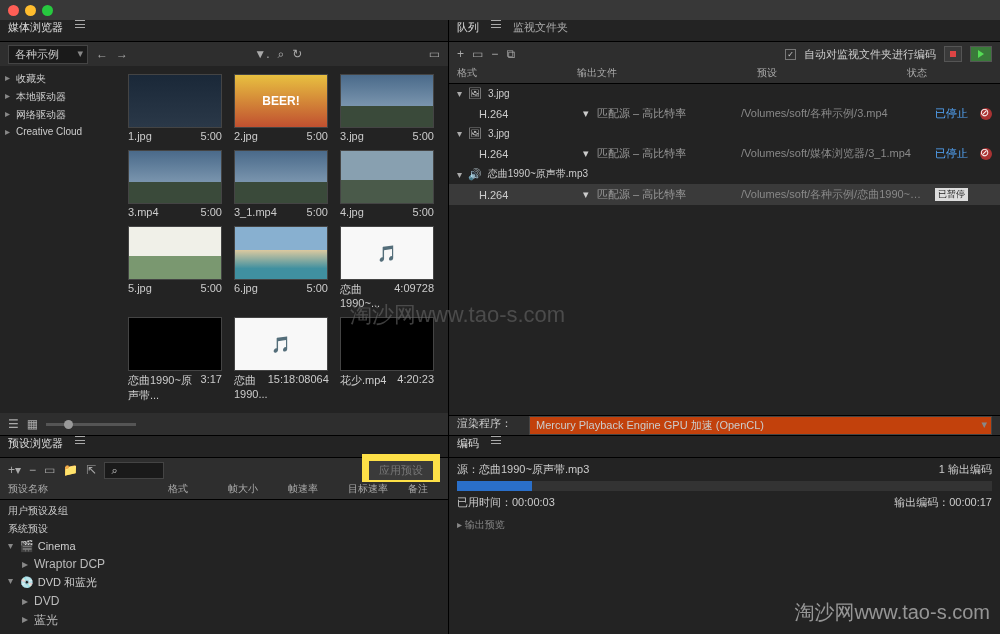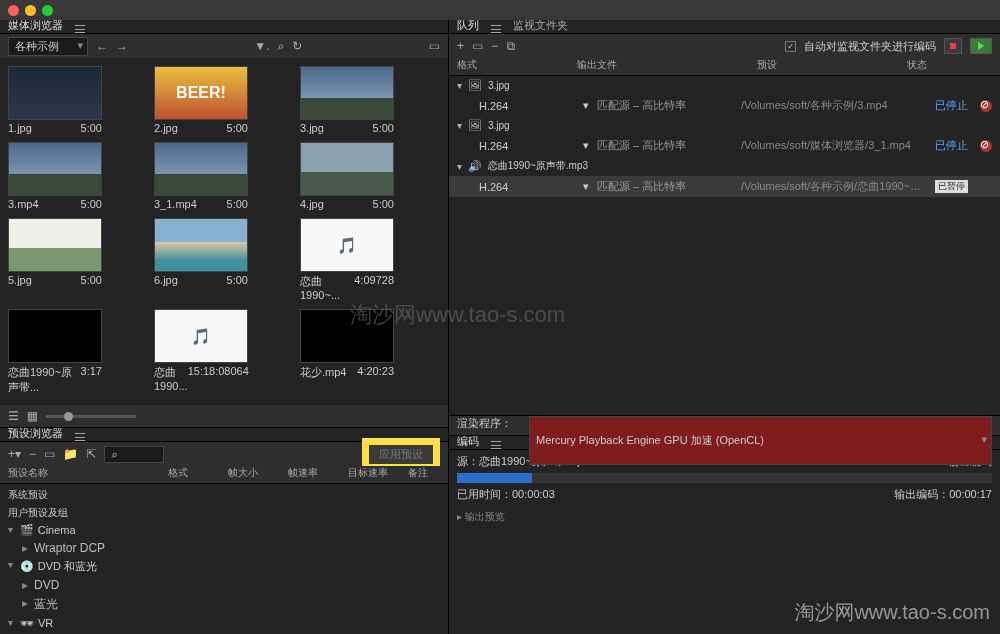--- a/index.html
+++ b/index.html
@@ -3,21 +3,21 @@
 <meta charset="utf-8">
 <style>
 *{margin:0;padding:0;box-sizing:border-box;font-family:-apple-system,"Helvetica Neue",sans-serif;font-size:11px;color:#ccc}
 body{background:#1e1e1e;width:1000px;height:634px;overflow:hidden;position:relative}
 .titlebar{height:20px;background:#383838;display:flex;align-items:center;padding:0 8px;gap:6px}
 .tbtn{width:11px;height:11px;border-radius:50%}
 .close{background:#ff5f56}.min{background:#ffbd2e}.max{background:#27c93f}
 .main{display:flex;height:614px}
 .left{width:449px;border-right:1px solid #000;display:flex;flex-direction:column}
 .right{width:551px;display:flex;flex-direction:column}
-.panel-tabs{height:14px;background:#232323;display:flex;align-items:flex-end;padding:0 8px;gap:12px;border-bottom:1px solid #000}
+.panel-tabs{height:22px;background:#232323;display:flex;align-items:flex-start;padding:0 8px;gap:12px;border-bottom:1px solid #000}
 .tab{color:#aaa;cursor:pointer}
 .tab.active{color:#ddd;font-weight:500}
 .hamburger{width:10px;height:8px;display:inline-flex;flex-direction:column;justify-content:space-between}
 .hamburger span{height:1px;background:#aaa}
 .media-browser{flex:0 0 346px;display:flex;flex-direction:column;border-bottom:1px solid #000}
 .mb-toolbar{height:24px;background:#2e2e2e;display:flex;align-items:center;padding:0 8px;gap:8px}
 .dropdown{background:#1a1a1a;border:1px solid #444;padding:1px 18px 1px 6px;position:relative;cursor:pointer}
 .dropdown::after{content:"▾";position:absolute;right:4px;color:#888}
 .icn{color:#aaa;cursor:pointer;font-size:12px}
 .mb-body{flex:1;display:flex;overflow:hidden}
@@ -54,21 +54,21 @@
 .q-header{height:18px;background:#2e2e2e;display:flex;padding:0 8px;border-bottom:1px solid #000}
 .q-header span{font-size:10px;color:#aaa}
 .q-list{flex:1;background:#232323;overflow:auto}
 .q-group{padding:3px 8px;display:flex;align-items:center;gap:6px;font-size:10px}
 .q-group::before{content:"▾";color:#aaa}
 .q-row{padding:3px 8px 3px 30px;display:flex;align-items:center;font-size:10px;gap:4px}
 .q-row.sel{background:#3a3a3a}
 .status-stopped{color:#5af}
 .status-paused{background:#ddd;color:#222;padding:0 3px;font-size:9px}
 .render-row{height:20px;background:#2e2e2e;display:flex;align-items:flex-start;padding:0 8px;gap:17px;border-top:1px solid #000}
-.render-dd{flex:1;background:#7f1d1d;border:1px solid #444;padding:16px 6px;position:relative}
+.render-dd{flex:1;background:#c2410c;border:1px solid #444;padding:1px 6px;position:relative}
 .render-dd::after{content:"▾";position:absolute;right:4px;color:#888}
 .encoding{flex:1;display:flex;flex-direction:column;background:#232323}
 .enc-src{padding:4px 8px;font-size:10px;color:#ccc;display:flex;justify-content:space-between}
 .progress{height:10px;background:#333;margin:0 8px;position:relative}
 .progress-fill{height:100%;background:#2a6fc9;width:14%}
 .enc-time{padding:4px 8px;display:flex;justify-content:space-between;font-size:10px;color:#aaa}
 .enc-preview{padding:4px 8px;font-size:10px;color:#888}
 .enc-preview::before{content:"▸ ";color:#888}
 .watermark{position:absolute;color:#666;font-size:22px;pointer-events:none;opacity:0.6}
 .wm1{left:350px;top:300px}
@@ -110,31 +110,37 @@
         <span class="icn">←</span>
         <span class="icn">→</span>
         <span style="flex:1"></span>
         <span class="icn">▼.</span>
         <span class="icn">⌕</span>
         <span class="icn">↻</span>
         <span style="flex:1"></span>
         <span class="icn">▭</span>
       </div>
       <div class="mb-body">
+        <div class="mb-tree" id="mb-tree">
+            <div>收藏夹</div>
+            <div>本地驱动器</div>
+            <div>网络驱动器</div>
+            <div>Creative Cloud</div>
+          </div>
         <div class="mb-grid" id="mb-grid">
             <div class="thumb">
               <div class="thumb-img dark"></div>
               <div class="thumb-row">
                 <span>1.jpg</span>
                 <span>5:00</span>
               </div>
             </div>
             <div class="thumb">
               <div class="thumb-img beer">
-                <span style="color:#fff;font-weight:bold;font-size:16px">BEER!</span>
+                <span style="color:#fff;font-weight:bold;font-size:12px">BEER!</span>
               </div>
               <div class="thumb-row">
                 <span>2.jpg</span>
                 <span>5:00</span>
               </div>
             </div>
             <div class="thumb">
               <div class="thumb-img sky"></div>
               <div class="thumb-row">
                 <span>3.jpg</span>
@@ -237,22 +243,22 @@
       </div>
       <div class="pb-header">
         <span style="width:160px">预设名称</span>
         <span style="width:60px">格式</span>
         <span style="width:60px">帧大小</span>
         <span style="width:60px">帧速率</span>
         <span style="width:60px">目标速率</span>
         <span>备注</span>
       </div>
       <div class="pb-tree">
+        <div class="grp">用户预设及组</div>
         <div class="grp">系统预设</div>
-        <div class="grp">用户预设及组</div>
         <div class="cat"><span style="margin-right:4px">🎬</span><span>Cinema</span></div>
         <div class="item">Wraptor DCP</div>
         <div class="cat"><span style="margin-right:4px">💿</span><span>DVD 和蓝光</span></div>
         <div class="item">DVD</div>
         <div class="item">蓝光</div>
         <div class="cat"><span style="margin-right:4px">🕶</span><span>VR</span></div>
 
       </div>
     </div>
   </div>

